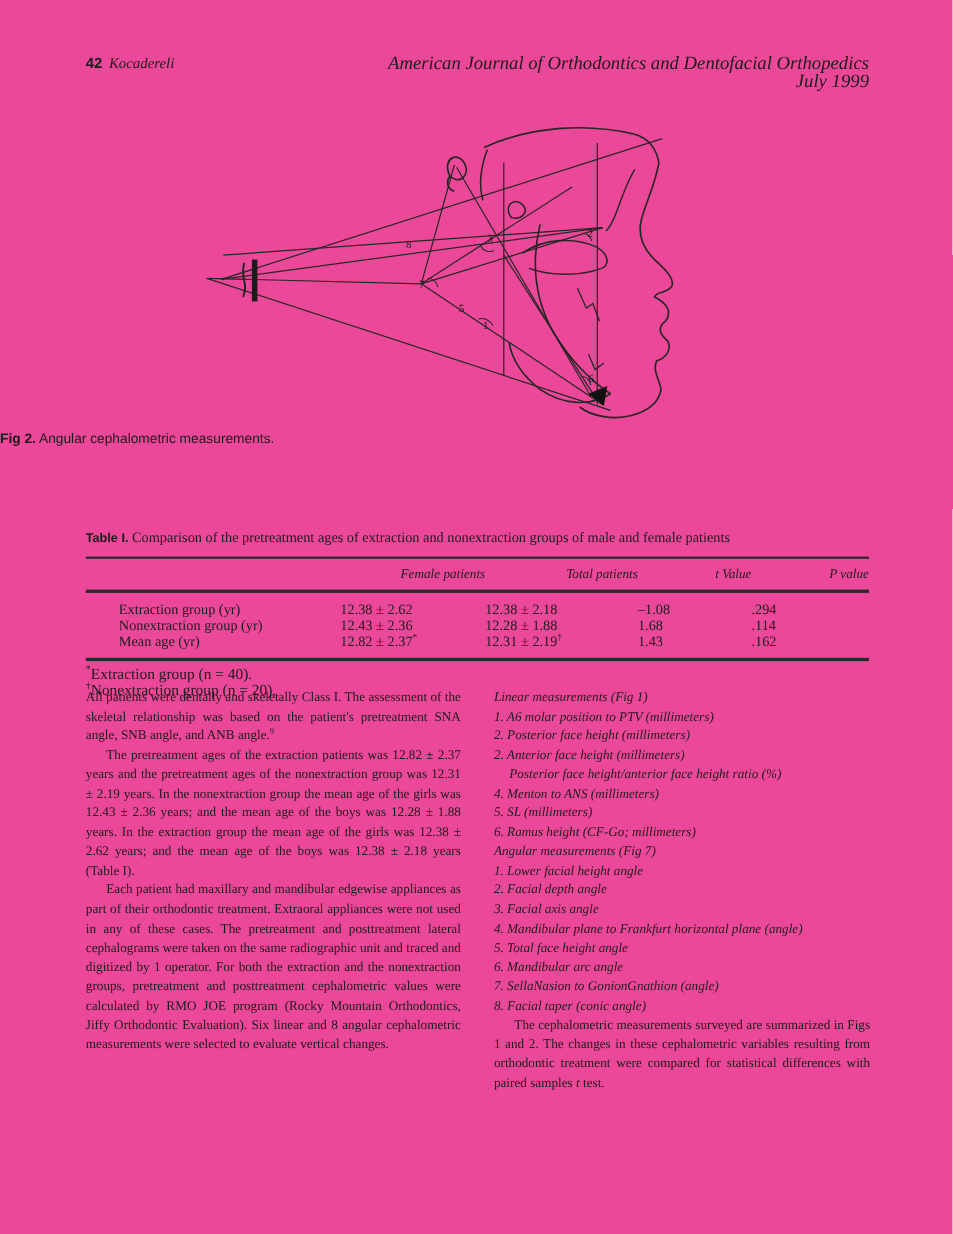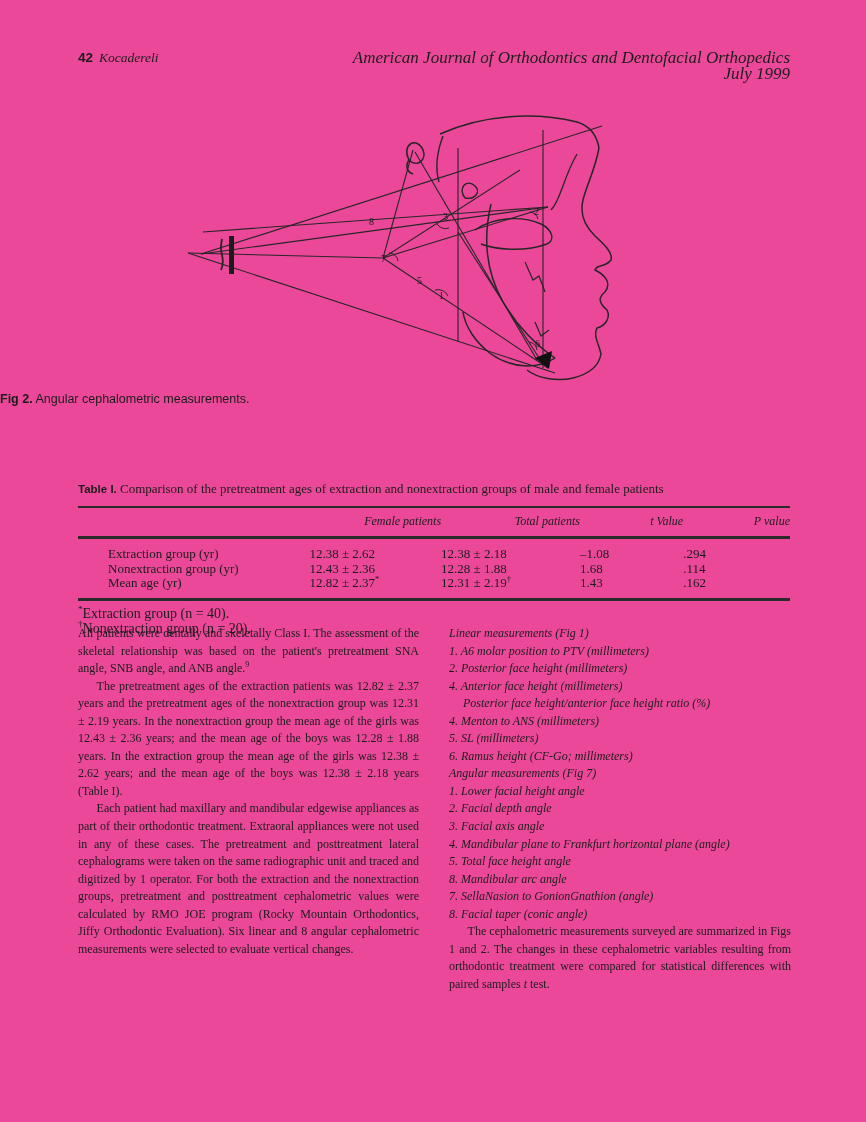--- a/index.html
+++ b/index.html
@@ -174,30 +174,30 @@
   <div class="col col-left">
     <p><span>All patients were dentally and skeletally Class I. The assessment of the skeletal relationship was based on the patient's pretreatment SNA angle, SNB angle, and ANB angle.</span><sup>9</sup></p>
     <p class="indent">The pretreatment ages of the extraction patients was 12.82 ± 2.37 years and the pretreatment ages of the nonextraction group was 12.31 ± 2.19 years. In the nonextraction group the mean age of the girls was 12.43 ± 2.36 years; and the mean age of the boys was 12.28 ± 1.88 years. In the extraction group the mean age of the girls was 12.38 ± 2.62 years; and the mean age of the boys was 12.38 ± 2.18 years (Table I).</p>
     <p class="indent">Each patient had maxillary and mandibular edgewise appliances as part of their orthodontic treatment. Extraoral appliances were not used in any of these cases. The pretreatment and posttreatment lateral cephalograms were taken on the same radiographic unit and traced and digitized by 1 operator. For both the extraction and the nonextraction groups, pretreatment and posttreatment cephalometric values were calculated by RMO JOE program (Rocky Mountain Orthodontics, Jiffy Orthodontic Evaluation). Six linear and 8 angular cephalometric measurements were selected to evaluate vertical changes.</p>
   </div>
 
   <div class="col col-right">
     <div class="rlist-item">Linear measurements (Fig 1)</div>
     <div class="rlist-item">1. A6 molar position to PTV (millimeters)</div>
     <div class="rlist-item">2. Posterior face height (millimeters)</div>
-    <div class="rlist-item">4. Anterior face height (millimeters)</div>
+    <div class="rlist-item">2. Anterior face height (millimeters)</div>
     <div class="rlist-item cont">Posterior face height/anterior face height ratio (%)</div>
     <div class="rlist-item">4. Menton to ANS (millimeters)</div>
     <div class="rlist-item">5. SL (millimeters)</div>
     <div class="rlist-item">6. Ramus height (CF-Go; millimeters)</div>
     <div class="rlist-item">Angular measurements (Fig 7)</div>
     <div class="rlist-item">1. Lower facial height angle</div>
     <div class="rlist-item">2. Facial depth angle</div>
     <div class="rlist-item">3. Facial axis angle</div>
     <div class="rlist-item hang">4. Mandibular plane to Frankfurt horizontal plane (angle)</div>
     <div class="rlist-item">5. Total face height angle</div>
-    <div class="rlist-item">8. Mandibular arc angle</div>
+    <div class="rlist-item">6. Mandibular arc angle</div>
     <div class="rlist-item">7. SellaNasion to GonionGnathion (angle)</div>
     <div class="rlist-item">8. Facial taper (conic angle)</div>
     <p class="final"><span>The cephalometric measurements surveyed are summarized in Figs 1 and 2. The changes in these cephalometric variables resulting from orthodontic treatment were compared for statistical differences with paired samples </span><span class="ital">t</span><span> test.</span></p>
   </div>
 
 </div>
 
 </body></html>

